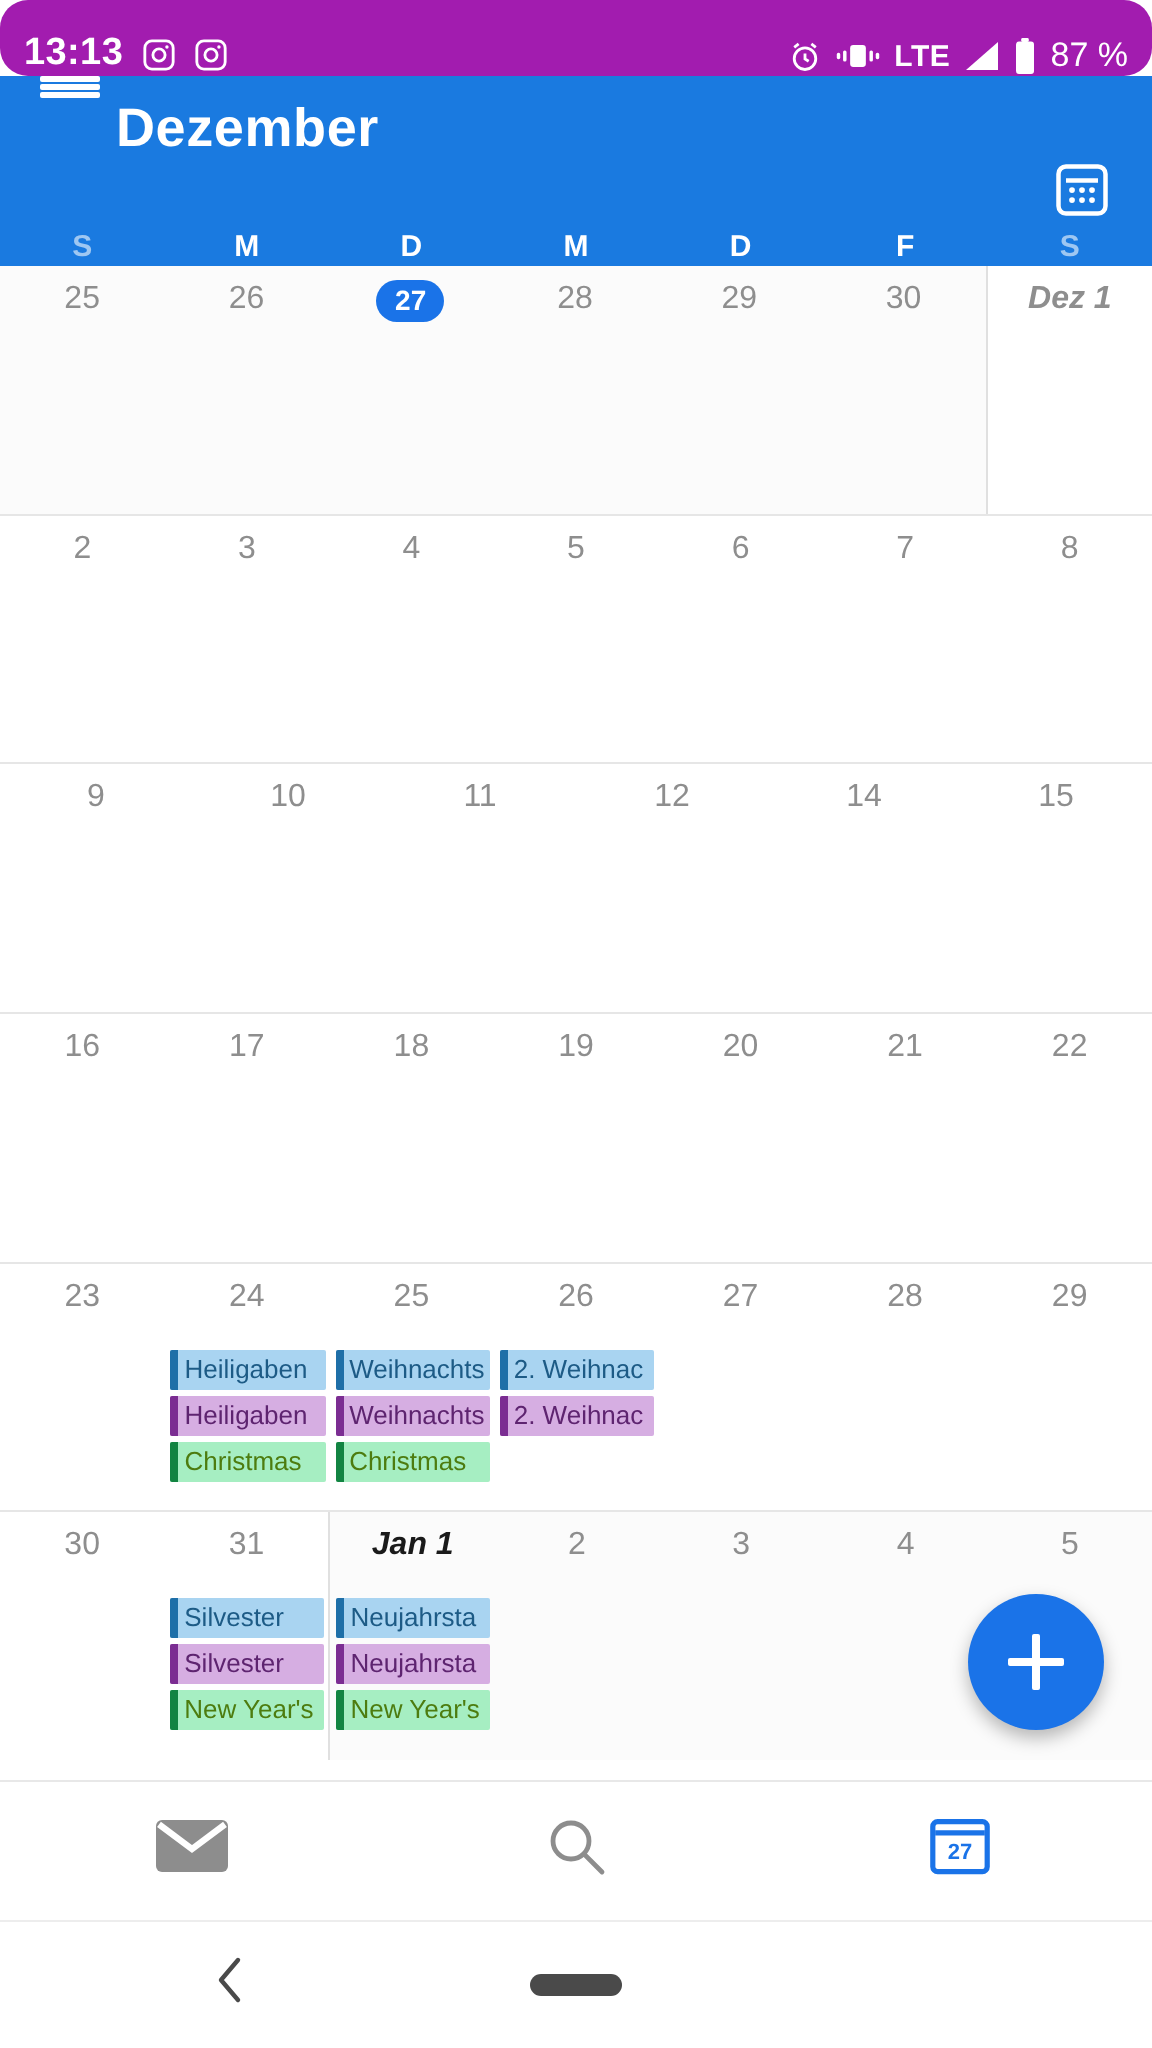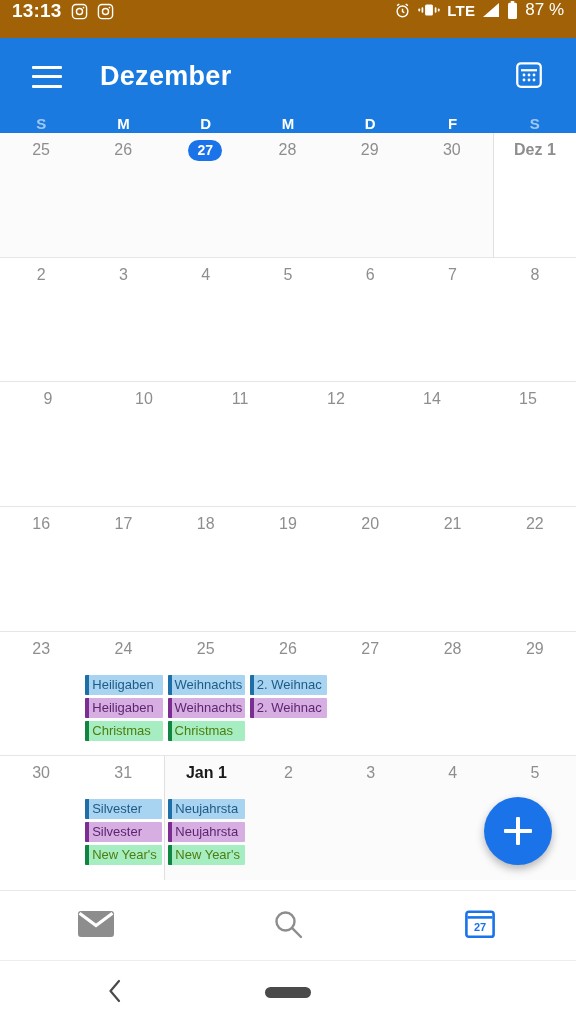--- a/index.html
+++ b/index.html
@@ -6,36 +6,37 @@
   html, body {
     width: 576px; height: 1024px;
     font-family: "Liberation Sans", sans-serif;
     background: #ffffff;
     overflow: hidden;
   }
   #app { position: relative; width: 576px; height: 1024px; }
 
   
   .statusbar {
-    height: 38px; background: #a16207;
-    display: flex; align-items: flex-start;
-    padding: 0 12px; color: #fff;
+    height: 38px; background: #a21caf;
+    display: flex; align-items: flex-end;
+    padding: 0 12px; color: #fff; border-radius: 14px;
   }
   .sb-left { display: flex; align-items: center; gap: 9px; }
   .sb-time { font-size: 19px; font-weight: bold; letter-spacing: .2px; }
   .sb-right { margin-left: auto; display: flex; align-items: center; gap: 7px; }
   .sb-battpct { font-size: 17px; font-weight: normal; }
   .sb-lte { font-size: 15px; font-weight: bold; letter-spacing: .3px; }
   .icoC { display: block; }
 
   
   .appbar {
     height: 77px; background: #1a7ae0;
-    display: flex; align-items: center;
-    padding: 0 32px;
+    display: flex; align-items: flex-start;
+    padding: 0 20px;
+    flex-direction: column;
   }
   .hamburger { width: 30px; height: 22px; display: flex; flex-direction: column;
     justify-content: space-between; cursor: pointer; }
   .hamburger span { display: block; height: 3px; background: #fff; border-radius: 1px; }
   .appbar-title {
     color: #fff; font-size: 27px; font-weight: bold;
     margin-left: 38px; letter-spacing: .3px;
   }
   .appbar-action { margin-left: auto; cursor: pointer; }
 
@@ -75,21 +76,21 @@
     font-size: 16px; color: #8e8e8e;
     line-height: 20px; height: 20px;
   }
   .day.inmonth .daynum { color: #8e8e8e; }
   .daynum.today {
     color: #ffffff; background: #1a73e8;
     border-radius: 11px;
     width: 34px; height: 21px; line-height: 21px;
     margin: 0 auto; font-weight: bold; font-size: 14px;
   }
-  .daynum.firstofmonth { color: #1a1a1a; font-weight: bold; }
+  .daynum.firstofmonth { color: #1a1a1a; font-weight: bold; font-style: italic; }
 
   
   .events {
     margin-top: 16px;
     display: flex; flex-direction: column; gap: 3px;
     padding: 0 2px 0 3px;
   }
   .chip {
     height: 20px; line-height: 20px;
     font-size: 13px;

